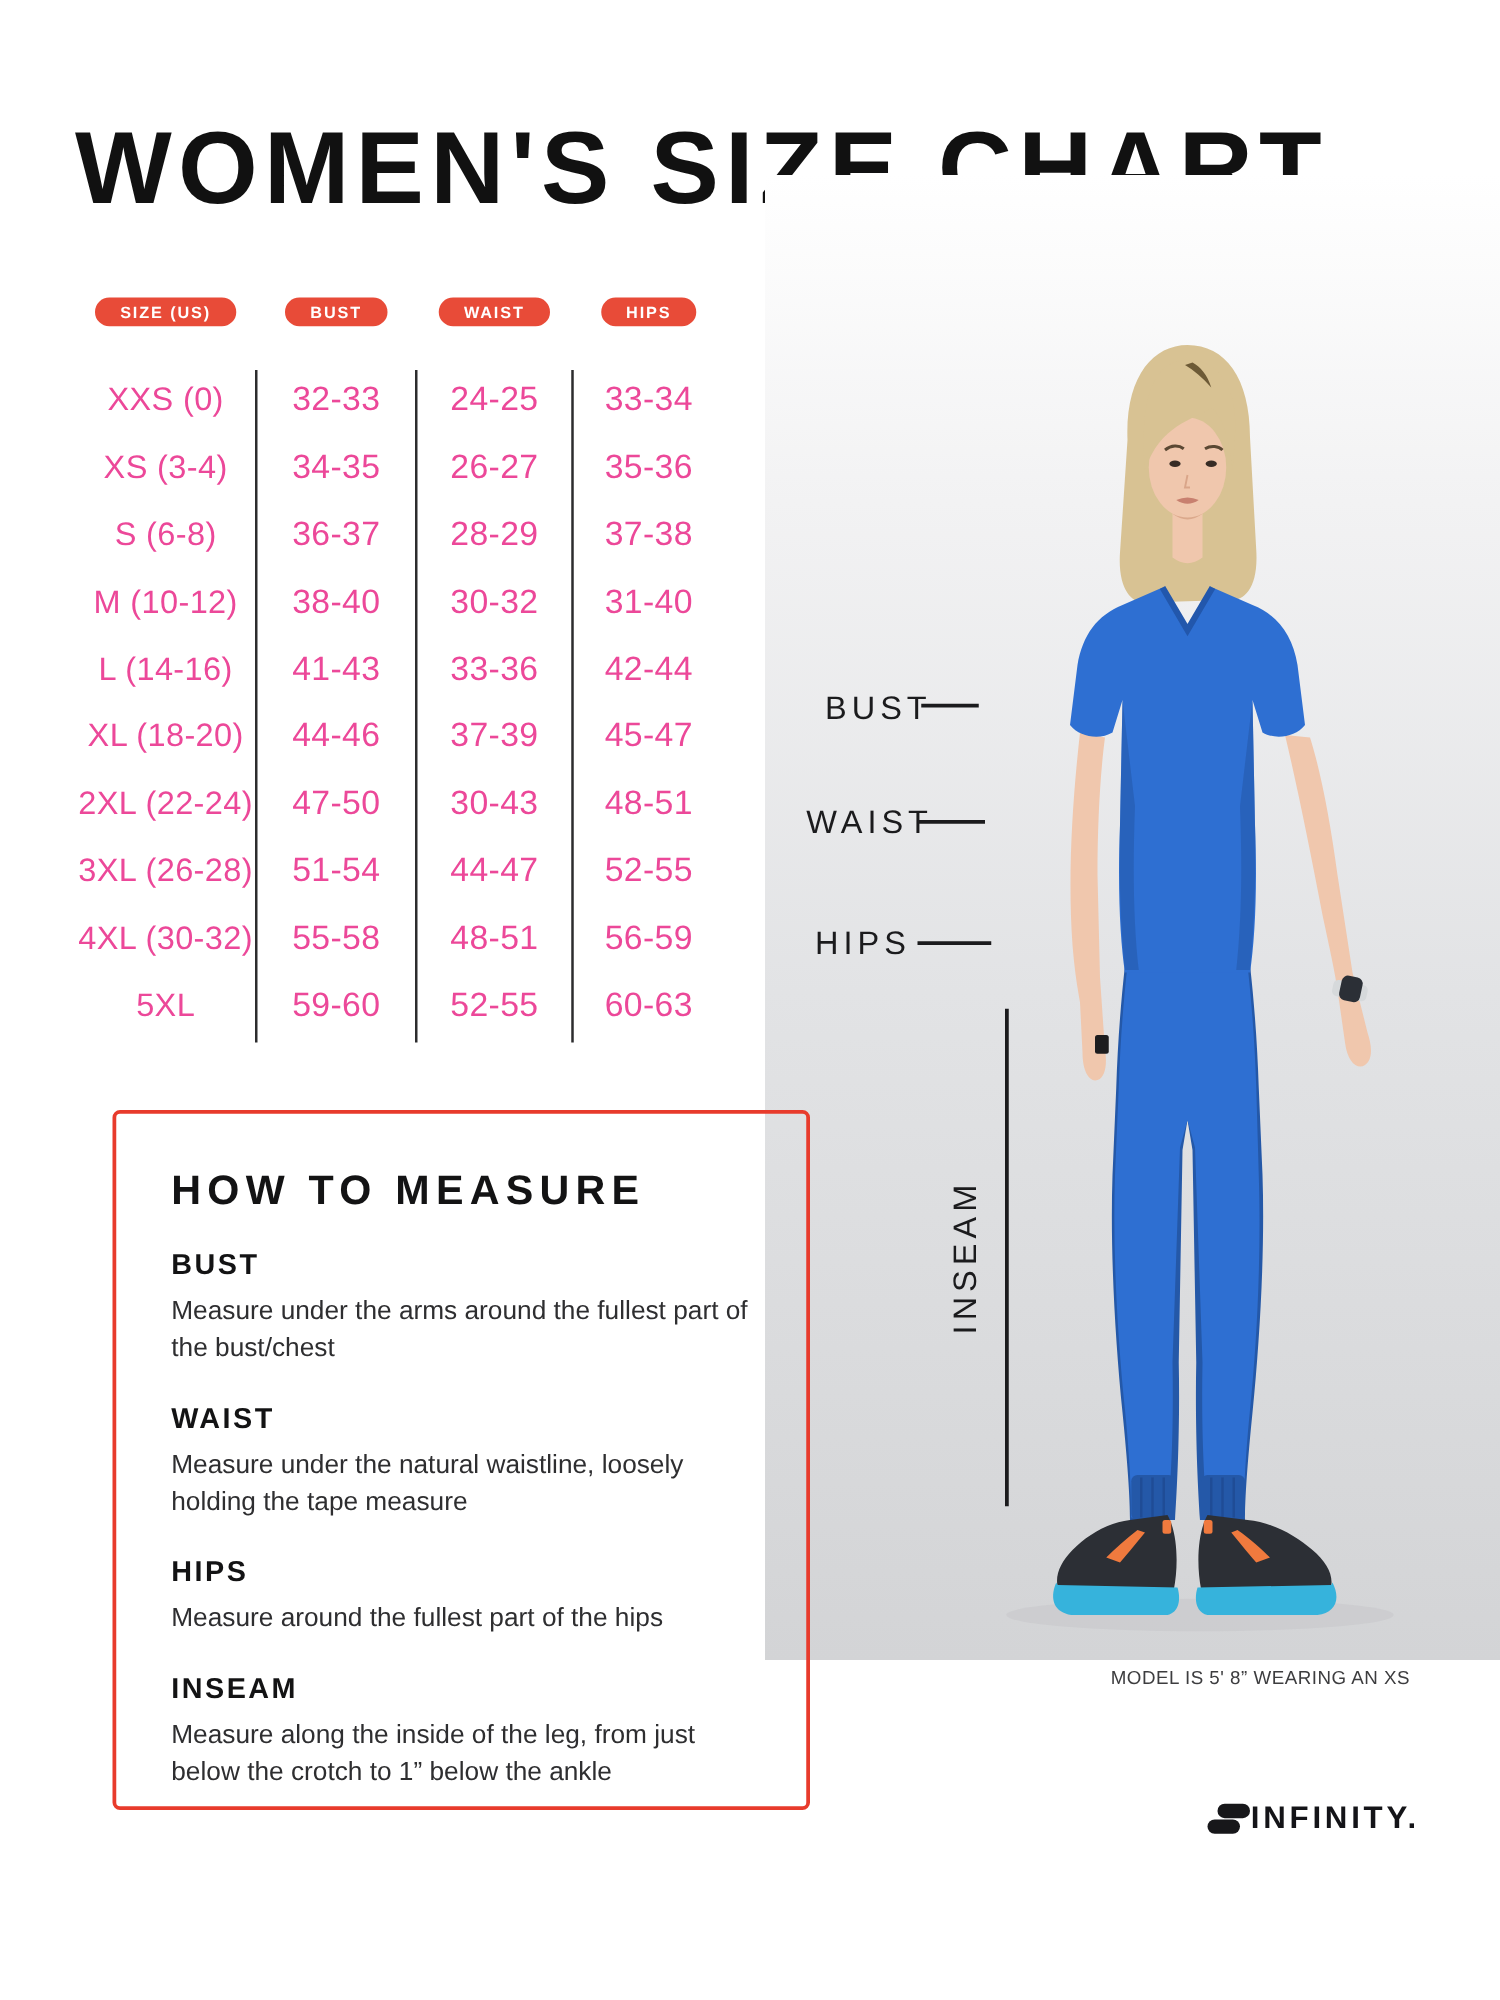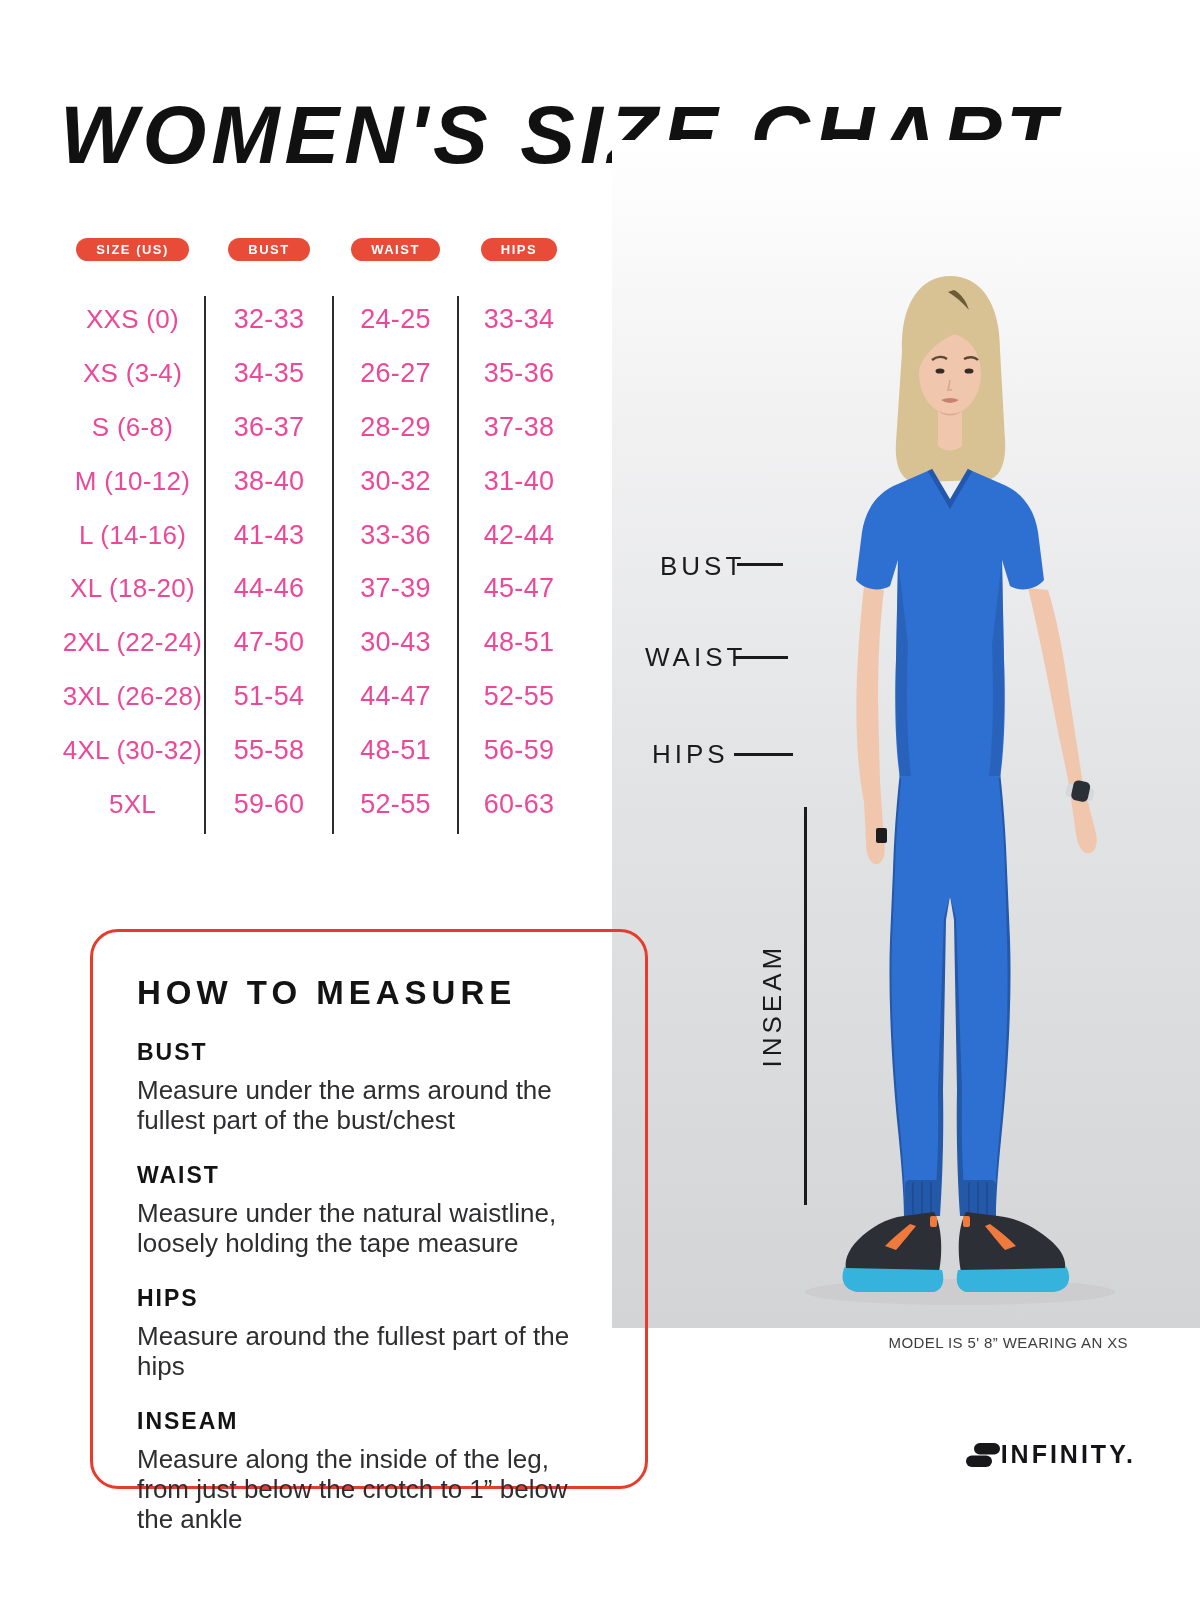--- a/index.html
+++ b/index.html
@@ -4,21 +4,21 @@
 <style>
   * { margin:0; padding:0; box-sizing:border-box; }
   html,body { background:#ffffff; }
   body { font-family:"Liberation Sans", sans-serif; color:#1d1d1f; }
   .page { position:relative; width:1200px; height:1600px; background:#fff; overflow:hidden; }
 
   
   .page-title{
     position:absolute; left:60px; top:88px;
     font-size:82px; font-weight:700; letter-spacing:5px;
-    color:#111111; white-space:nowrap;font-style:italic;
+    color:#111111; white-space:nowrap;
   }
 
   
   .photo-area{
     position:absolute; left:612px; top:140px; width:588px; height:1188px;
     background:linear-gradient(180deg,#ffffff 0%,#f2f2f3 22%,#e2e3e5 55%,var(--photo-bg,#d3d4d6) 100%);
   }
   .photo-area svg{ position:absolute; left:0; top:0; }
 
   
@@ -58,32 +58,32 @@
     transform:rotate(-90deg);
   }
   .photo-caption{
     position:absolute; right:72px; top:1334px;
     font-size:15px; letter-spacing:0.4px; color:#3d3d3f;
   }
 
   
   .htm-box{
     position:absolute; left:90px; top:888px; width:558px; height:560px;
-    border:3px solid var(--accent-red,#e83b2c); border-radius:28px;
-    padding:42px 40px 0 44px; background:transparent;margin-top:41px;
+    border:3px solid var(--accent-red,#e83b2c); border-radius:6px;
+    padding:42px 40px 0 44px; background:transparent;
   }
   .htm-title{
     font-size:33px; font-weight:700; letter-spacing:5px; color:#131314;
   }
   .htm-section h3{
     font-size:23px; font-weight:700; letter-spacing:2px; color:#131314;
     margin-top:27px;
   }
   .htm-section p{
-    font-size:26px; line-height:30px; color:#2e2e30;
+    font-size:21px; line-height:30px; color:#2e2e30;
     margin-top:9px; max-width:470px;
   }
 
   
   .brand{
     position:absolute; right:64px; top:1440px;
     display:flex; align-items:center; 
   }
   .brand-word{
     font-size:25px; font-weight:700; letter-spacing:3px; color:#141418;

